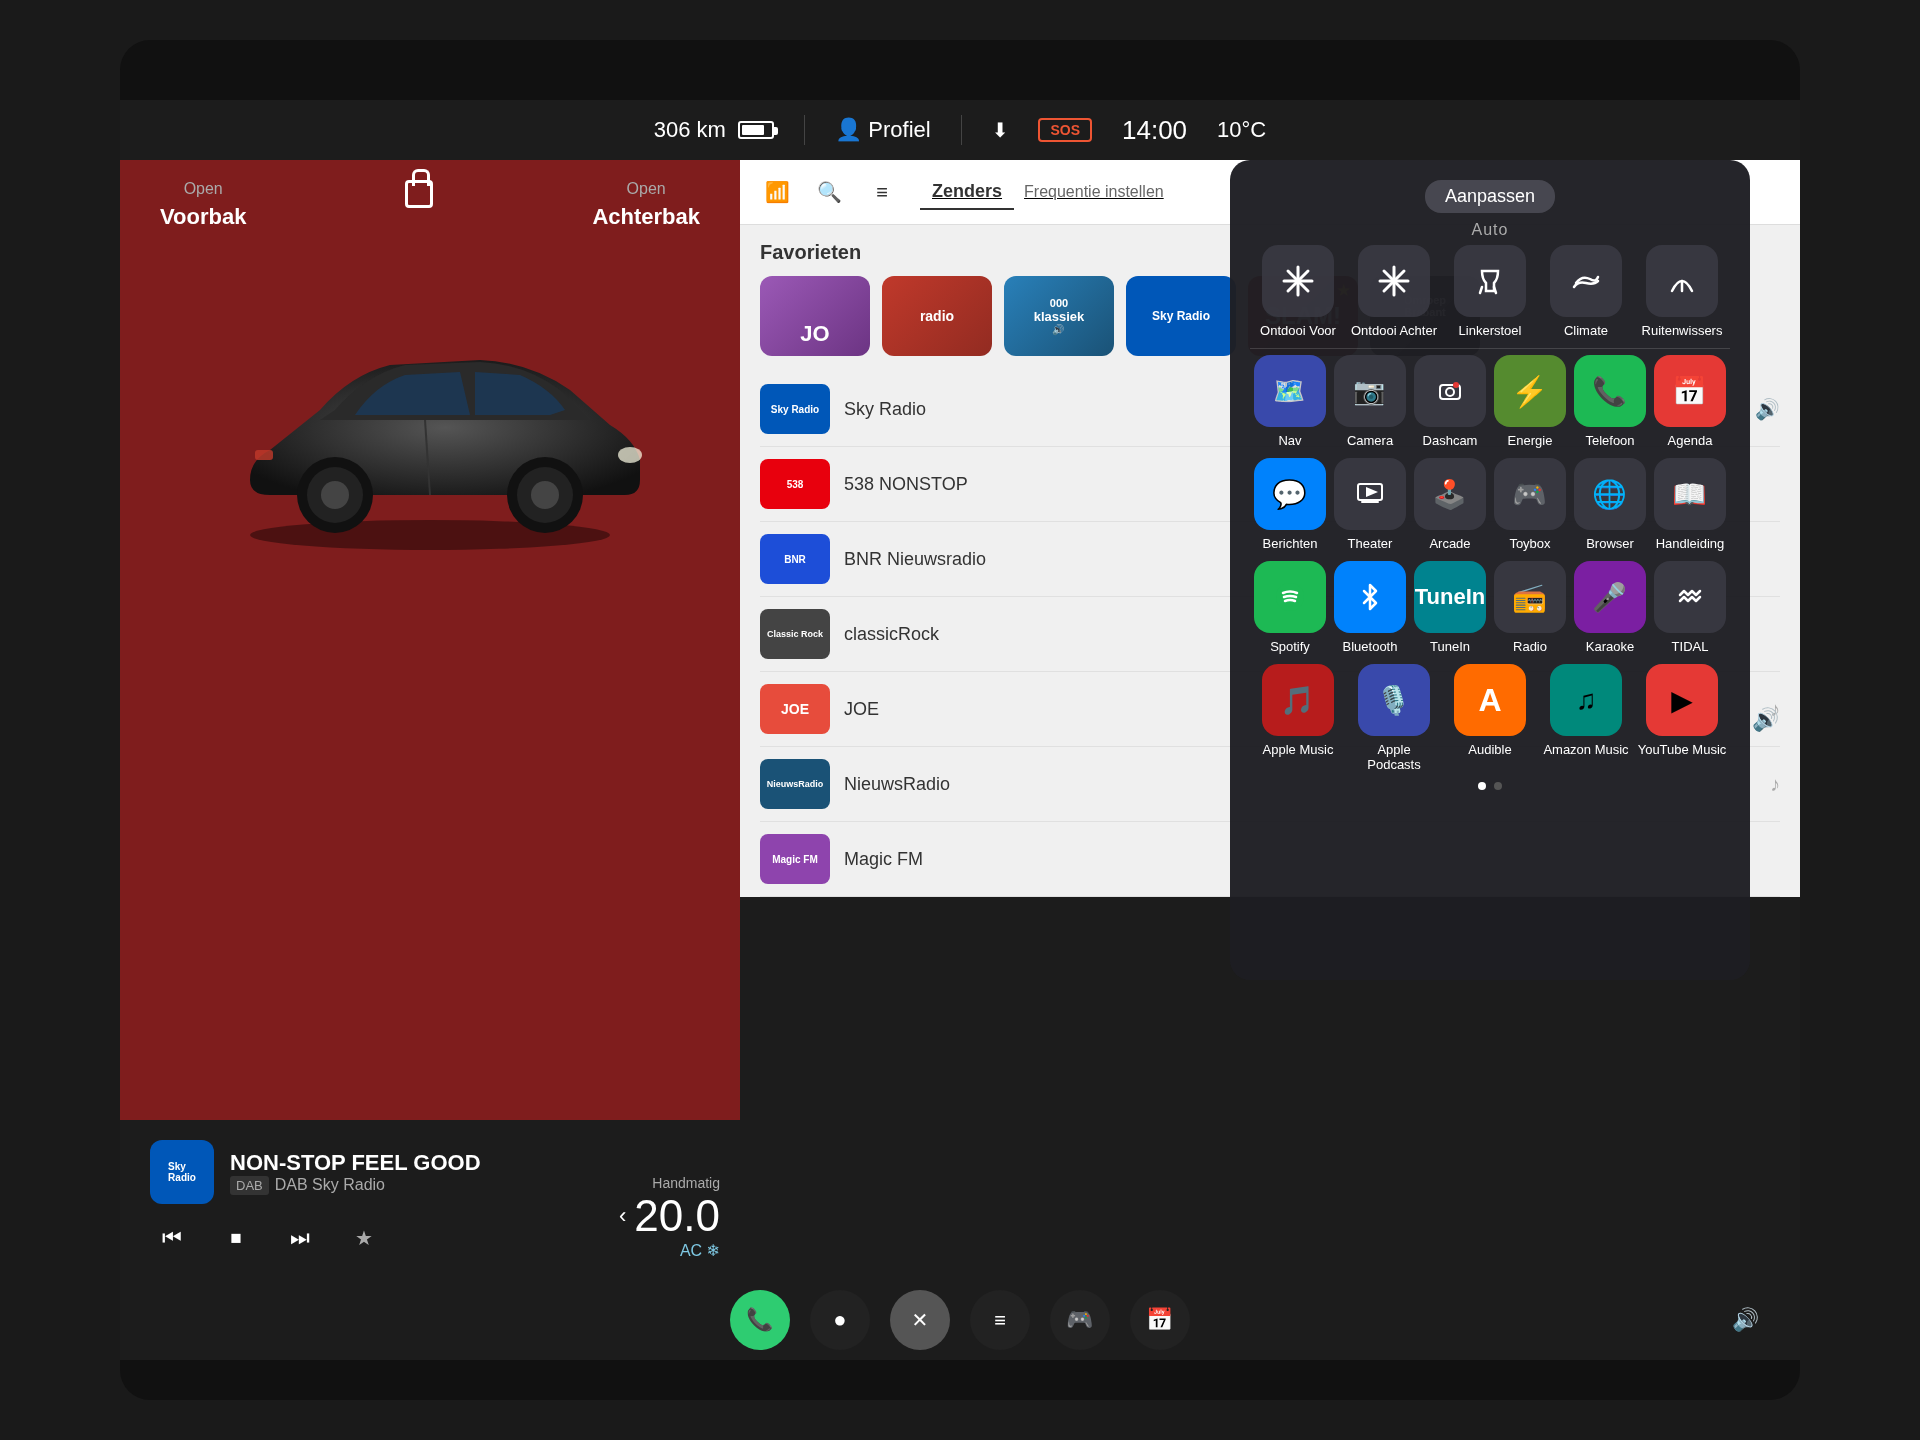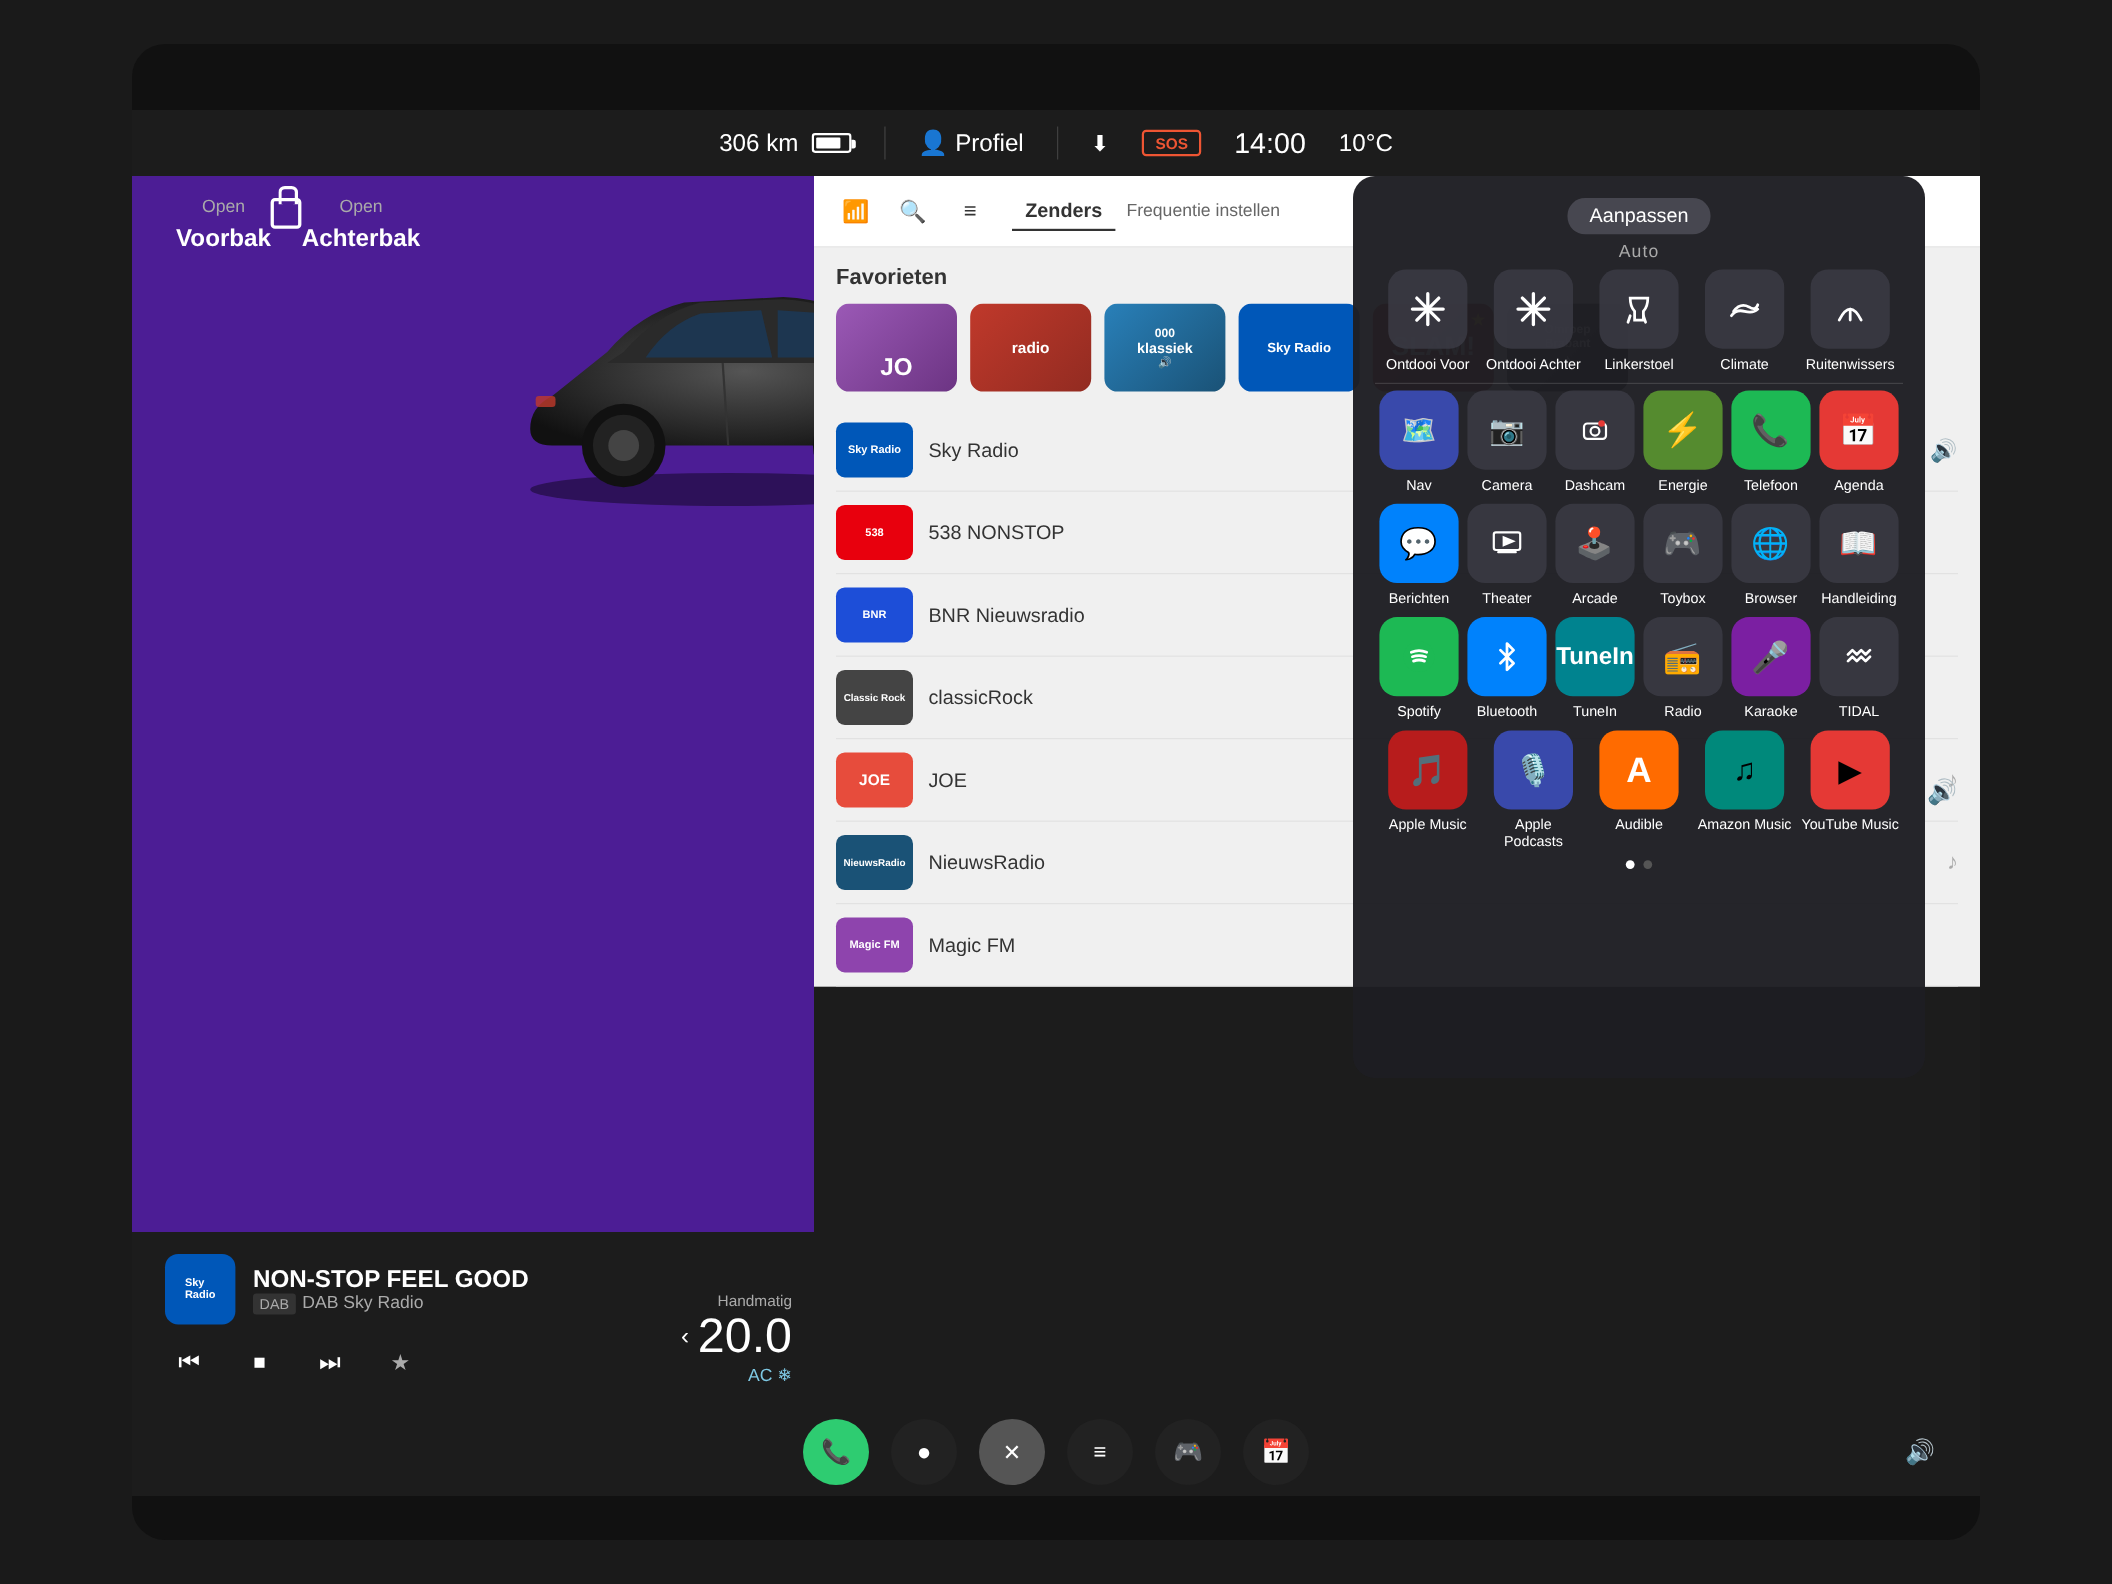--- a/index.html
+++ b/index.html
@@ -81,24 +81,25 @@
     
     .main-content {
       display: flex;
       flex: 1;
       position: relative;
     }
 
     
     .left-panel {
       width: 620px;
-      background: #4c1d95;
+      background: #7f1d1d;
       position: relative;
       display: flex;
-      flex-direction: row;
+      flex-direction: column;
+      align-items: center;
     }
 
     .car-controls {
       display: flex;
       justify-content: space-between;
       width: 100%;
       padding: 20px 40px;
       color: white;
     }
     .car-control-btn {
@@ -183,21 +184,21 @@
       background: white;
       gap: 20px;
       border-bottom: 1px solid #ddd;
     }
     .radio-header-icons { display: flex; gap: 16px; align-items: center; }
     .radio-icon-btn {
       width: 36px; height: 36px;
       display: flex; align-items: center; justify-content: center;
       color: #333; font-size: 20px; cursor: pointer;
     }
-    .radio-tabs { display: flex; gap: 10px; align-items: center; }
+    .radio-tabs { display: flex; gap: 10px; align-items: center; text-decoration: underline; }
     .radio-tab {
       padding: 6px 12px;
       font-size: 18px;
       cursor: pointer;
       color: #333;
       border-bottom: 2px solid transparent;
     }
     .radio-tab.active { border-bottom: 2px solid #333; font-weight: 600; }
     .freq-btn {
       font-size: 16px;

